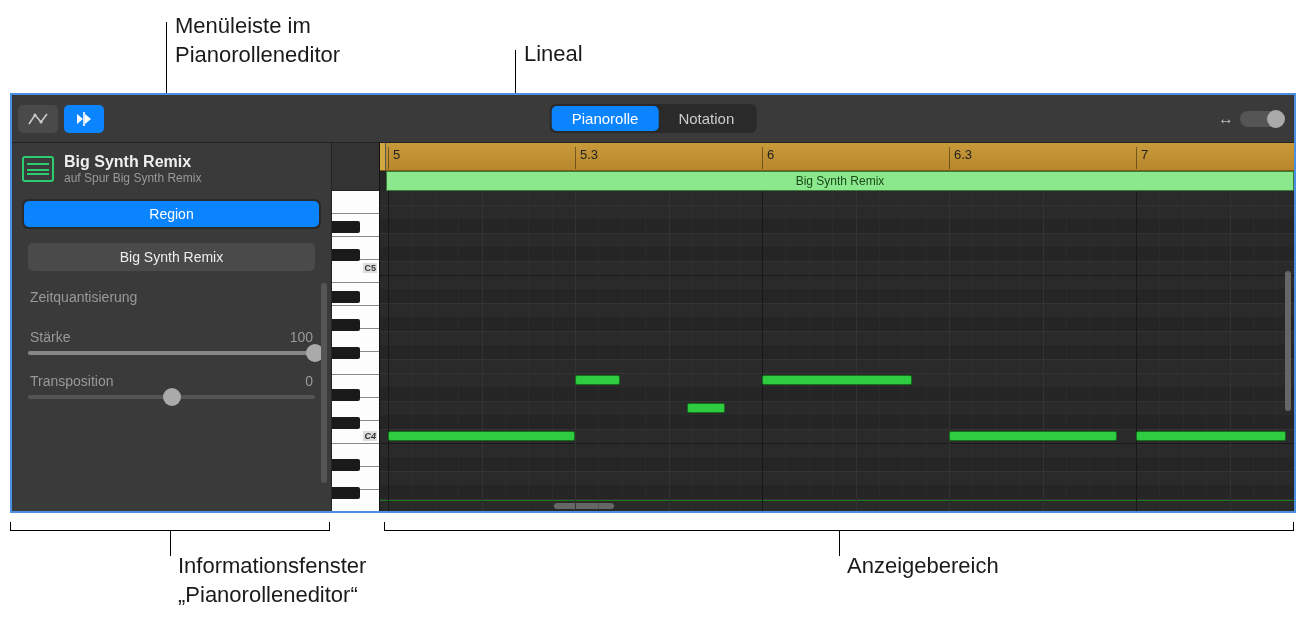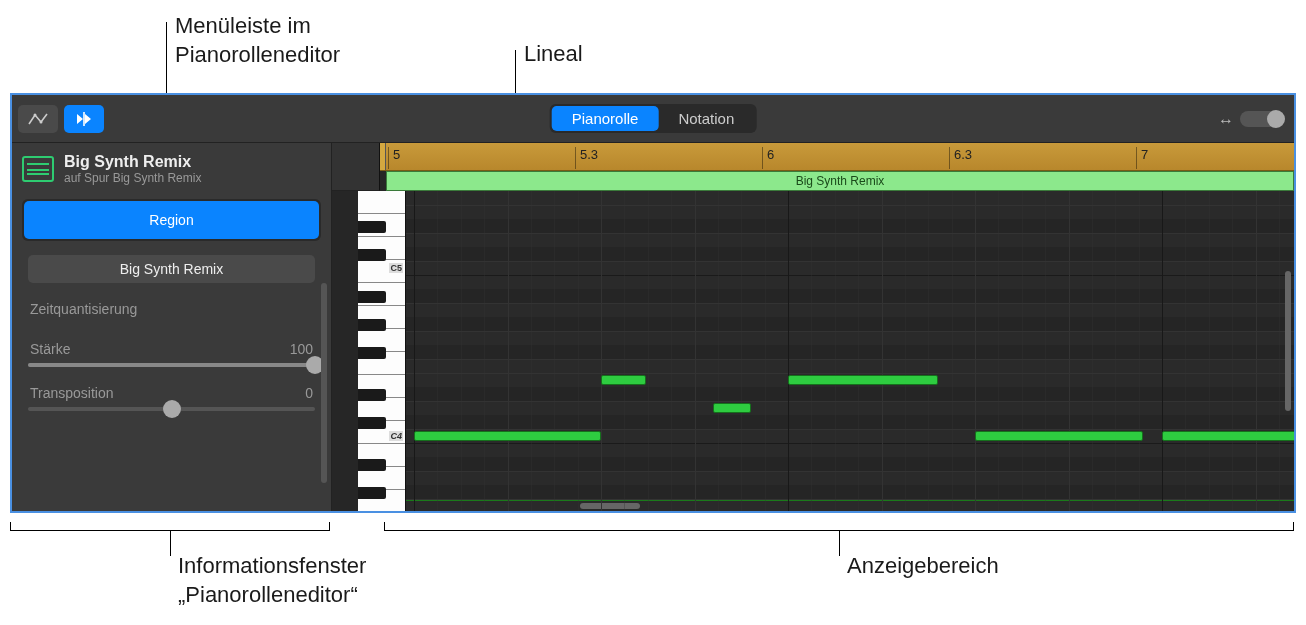--- a/index.html
+++ b/index.html
@@ -148,21 +148,21 @@
   .seg-ctrl {
     display: flex;
     margin: 6px 10px 14px 10px;
     background: #2a2a2a;
     border-radius: 6px;
     padding: 2px;
   }
   .seg-item {
     flex: 1;
     text-align: center;
-    padding: 11px 0;
+    padding: 5px 0;
     font-size: 14px;
     color: #ccc;
     border-radius: 5px;
     font-weight: 500;
   }
   .seg-item.active { background: #0a84ff; color: #fff; }
   
   .insp-field {
     margin: 0 16px 18px 16px;
   }
@@ -263,21 +263,20 @@
     line-height: 19px;
     font-weight: 500;
     margin-left: 6px;
   }
 
   .grid-wrap {
     flex: 1;
     display: flex;
     min-height: 0;
     position: relative;
-    padding-left: 26px;
   }
   .keyboard {
     width: 48px;
     background: #ddd;
     position: relative;
     border-right: 1px solid #111;
   }
   .wkey {
     position: absolute;
     left: 0; right: 0;

